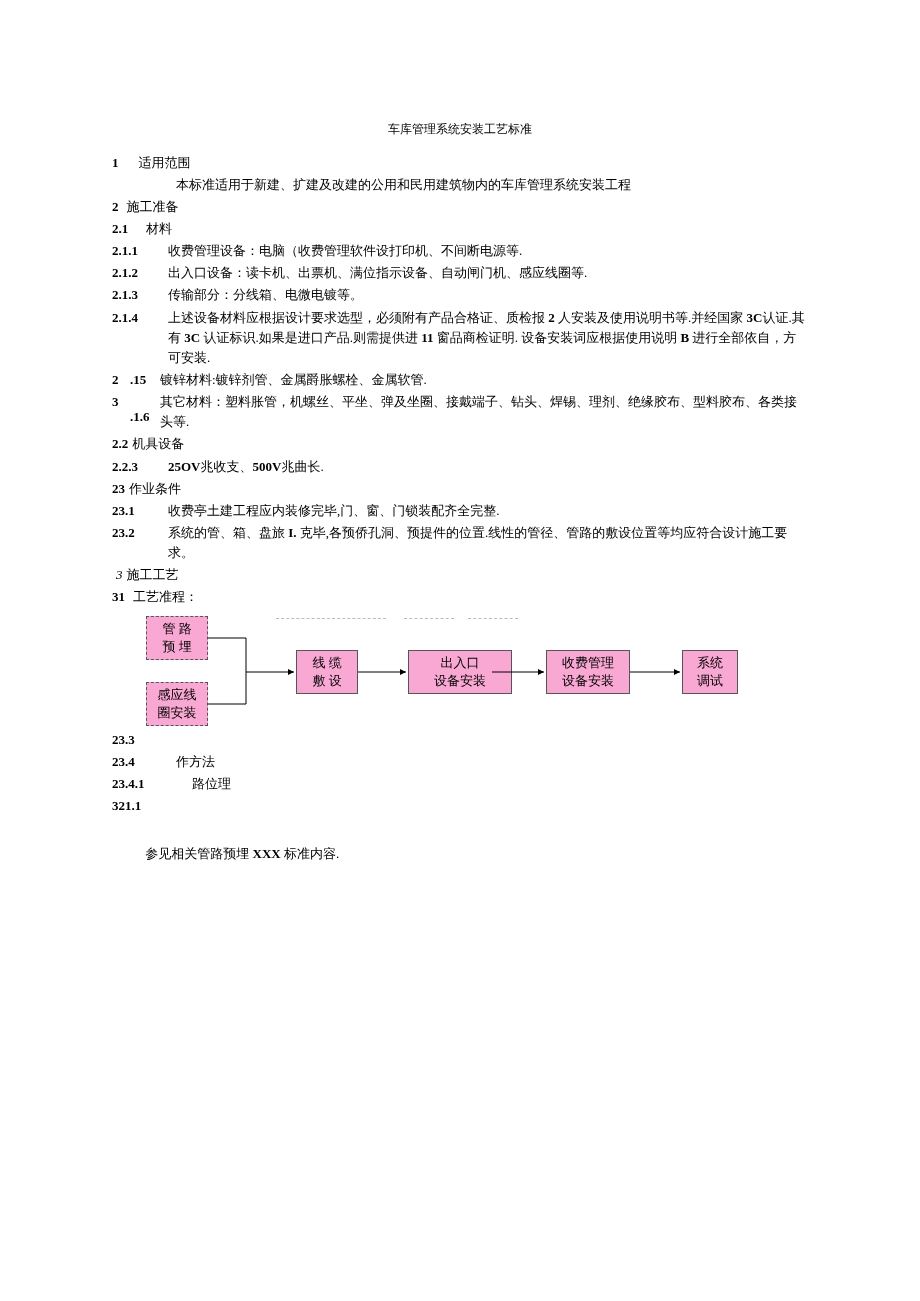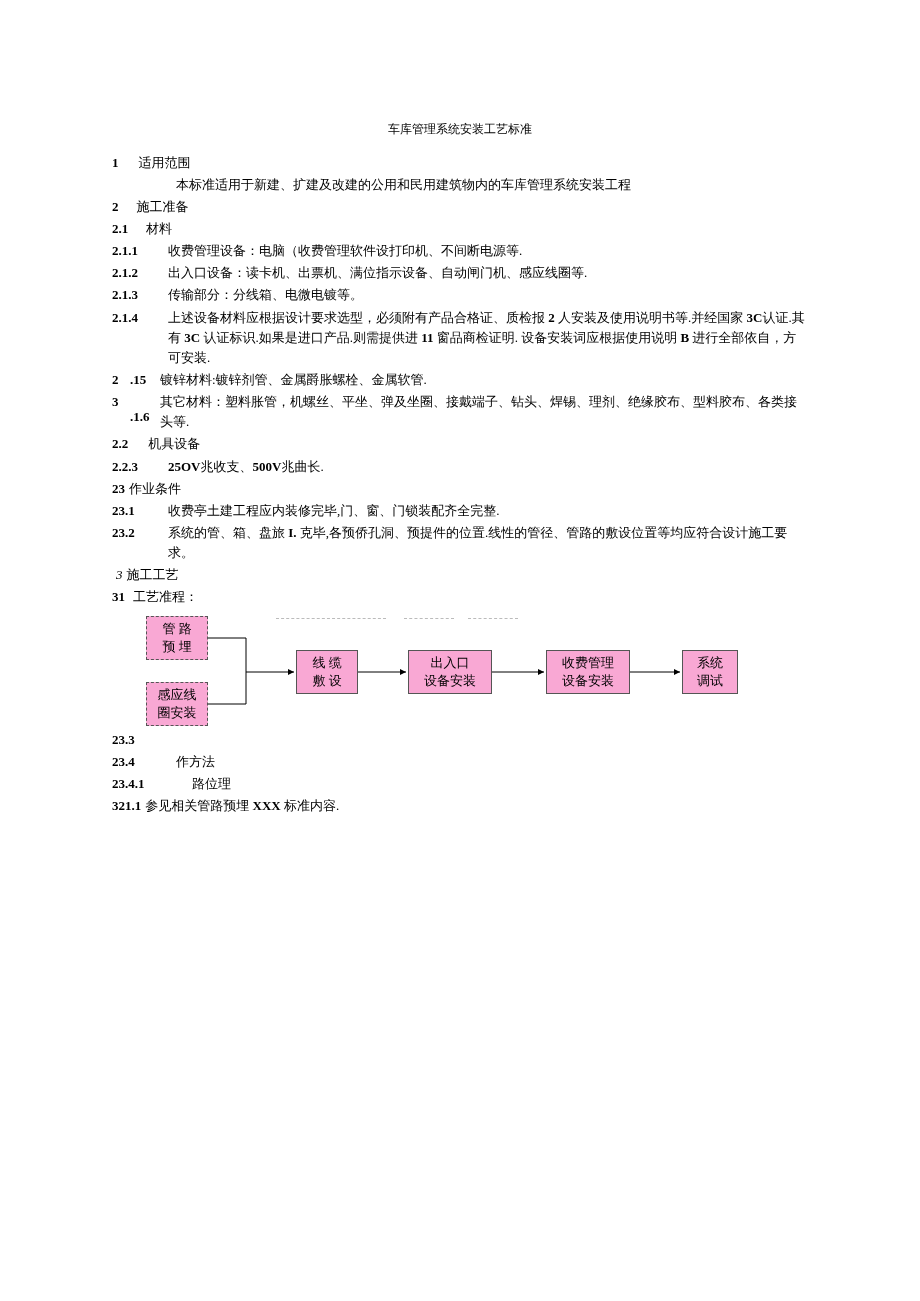--- a/index.html
+++ b/index.html
@@ -79,21 +79,21 @@
   <div class="title">车库管理系统安装工艺标准</div>
 
   <div class="row">
     <span class="num">1</span>
     <span class="txt" style="margin-left:20px;">适用范围</span>
   </div>
   <div class="para" style="margin-left:64px;">本标准适用于新建、扩建及改建的公用和民用建筑物内的车库管理系统安装工程</div>
 
   <div class="row">
     <span class="num">2</span>
-    <span class="txt" style="margin-left:18px;">施工准备</span>
+    <span class="txt" style="margin-left:8px;">施工准备</span>
   </div>
 
   <div class="row">
     <span class="num indent-s">2.1</span>
     <span class="txt">材料</span>
   </div>
 
   <div class="row">
     <span class="num indent-m">2.1.1</span>
     <span class="txt">收费管理设备：电脑（收费管理软件设打印机、不间断电源等.</span>
@@ -123,21 +123,21 @@
   </div>
 
   <div class="row">
     <span class="num" style="width:18px;">3</span>
     <span class="num" style="width:30px;margin-top:15px;">.1.6</span>
     <span class="txt">其它材料：塑料胀管，机螺丝、平坐、弹及坐圈、接戴端子、钻头、焊锡、理剂、绝缘胶布、型料胶布、各类接头等.</span>
   </div>
 
   <div class="row">
     <span class="num">2.2</span>
-    <span class="txt" style="margin-left:20px;">机具设备</span>
+    <span class="txt" style="margin-left:4px;">机具设备</span>
   </div>
 
 
 
   <div class="row">
     <span class="num indent-m">2.2.3</span>
     <span class="txt">
       <span class="bold">25OV</span><span>兆收支、</span><span class="bold">500V</span><span>兆曲长.</span>
     </span>
   </div>
@@ -173,21 +173,21 @@
     <div class="dotted-top" style="left:130px; width:110px; top:4px;"></div>
     <div class="dotted-top" style="left:258px; width:50px; top:4px;"></div>
     <div class="dotted-top" style="left:322px; width:50px; top:4px;"></div>
 
     <div class="box dashed" style="left:0; top:2px; width:62px; height:44px; white-space:pre;">管 路
 预 埋</div>
     <div class="box dashed" style="left:0; top:68px; width:62px; height:44px; white-space:pre;">感应线
 圈安装</div>
     <div class="box" style="left:150px; top:36px; width:62px; height:44px; white-space:pre;">线 缆
 敷 设</div>
-    <div class="box" style="left:262px; top:36px; width:84px; height:44px; white-space:pre;">出入口
+    <div class="box" style="left:262px; top:36px; width:104px; height:44px; white-space:pre;">出入口
 设备安装</div>
     <div class="box" style="left:400px; top:36px; width:84px; height:44px; white-space:pre;">收费管理
 设备安装</div>
     <div class="box" style="left:536px; top:36px; width:56px; height:44px; white-space:pre;">系统
 调试</div>
 
     <svg class="flowlines" viewBox="0 0 640 118">
       <defs>
         <marker id="arr" markerWidth="8" markerHeight="8" refX="6" refY="3" orient="auto">
           <path d="M0,0 L6,3 L0,6 Z" fill="#000"></path>
@@ -214,18 +214,18 @@
   <div class="row">
     <span class="num indent-l">23.4</span>
     <span class="txt">作方法</span>
   </div>
   <div class="row">
     <span class="num indent-xl">23.4.1</span>
     <span class="txt">路位理</span>
   </div>
   <div class="row">
     <span class="num">321.1</span>
-    <span class="txt" style="margin-left:4px;">
+    <span class="txt" style="margin-left:4px;margin-top:48px;">
       <span>参见相关管路预埋 </span><span class="bold">XXX</span><span> 标准内容.</span>
     </span>
   </div>
 
 </div>
 
 </body></html>

